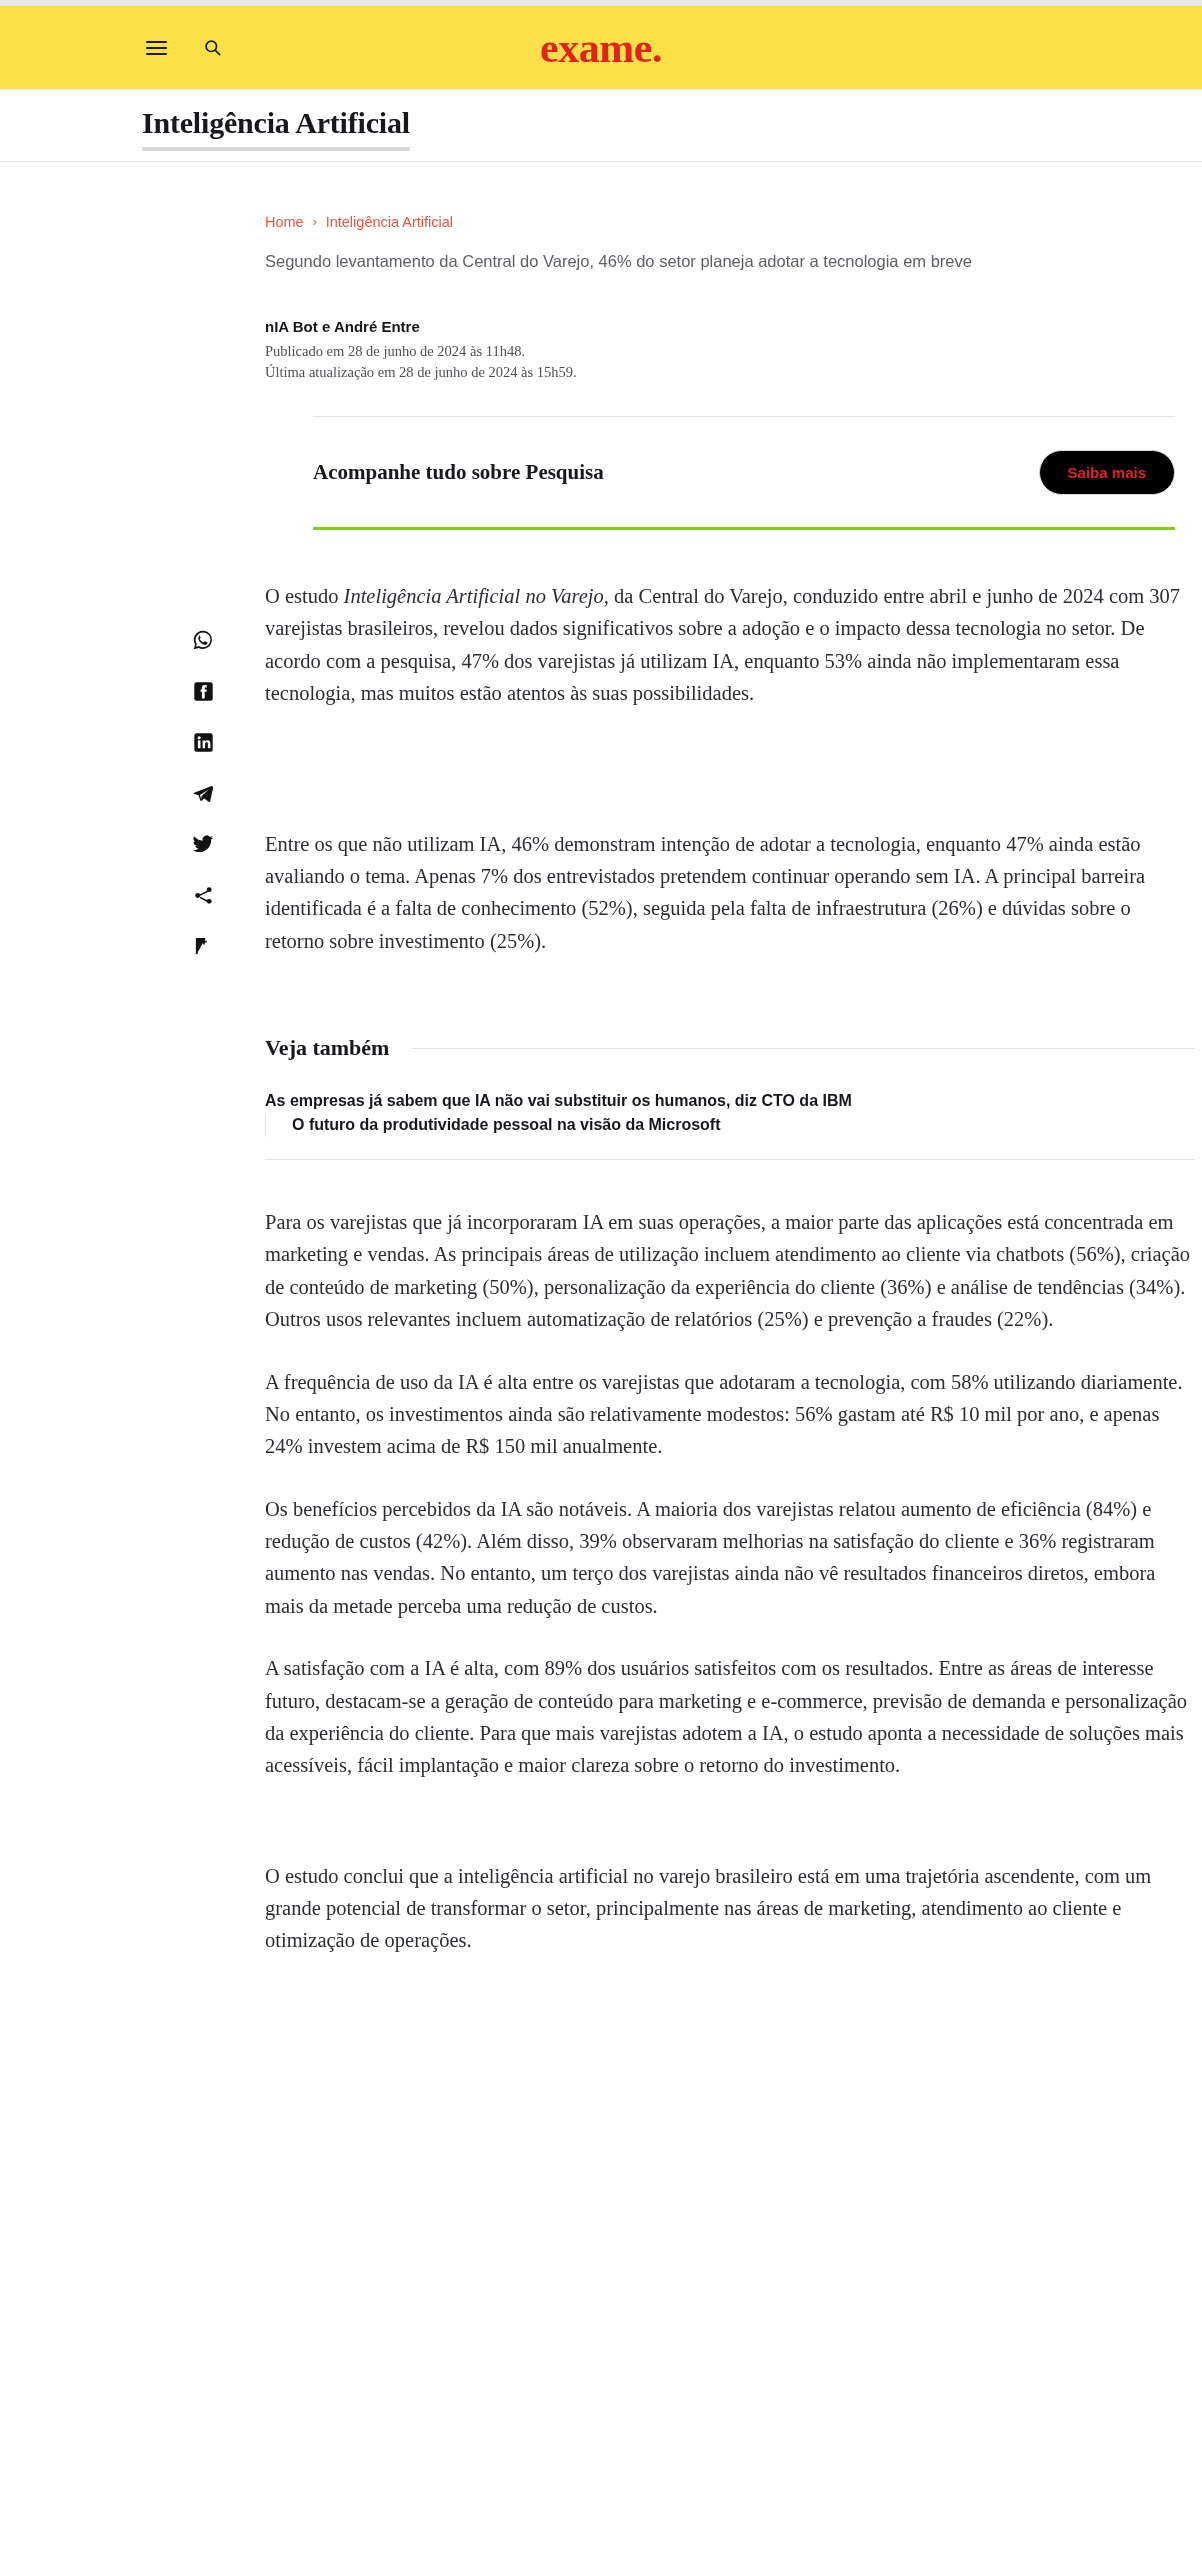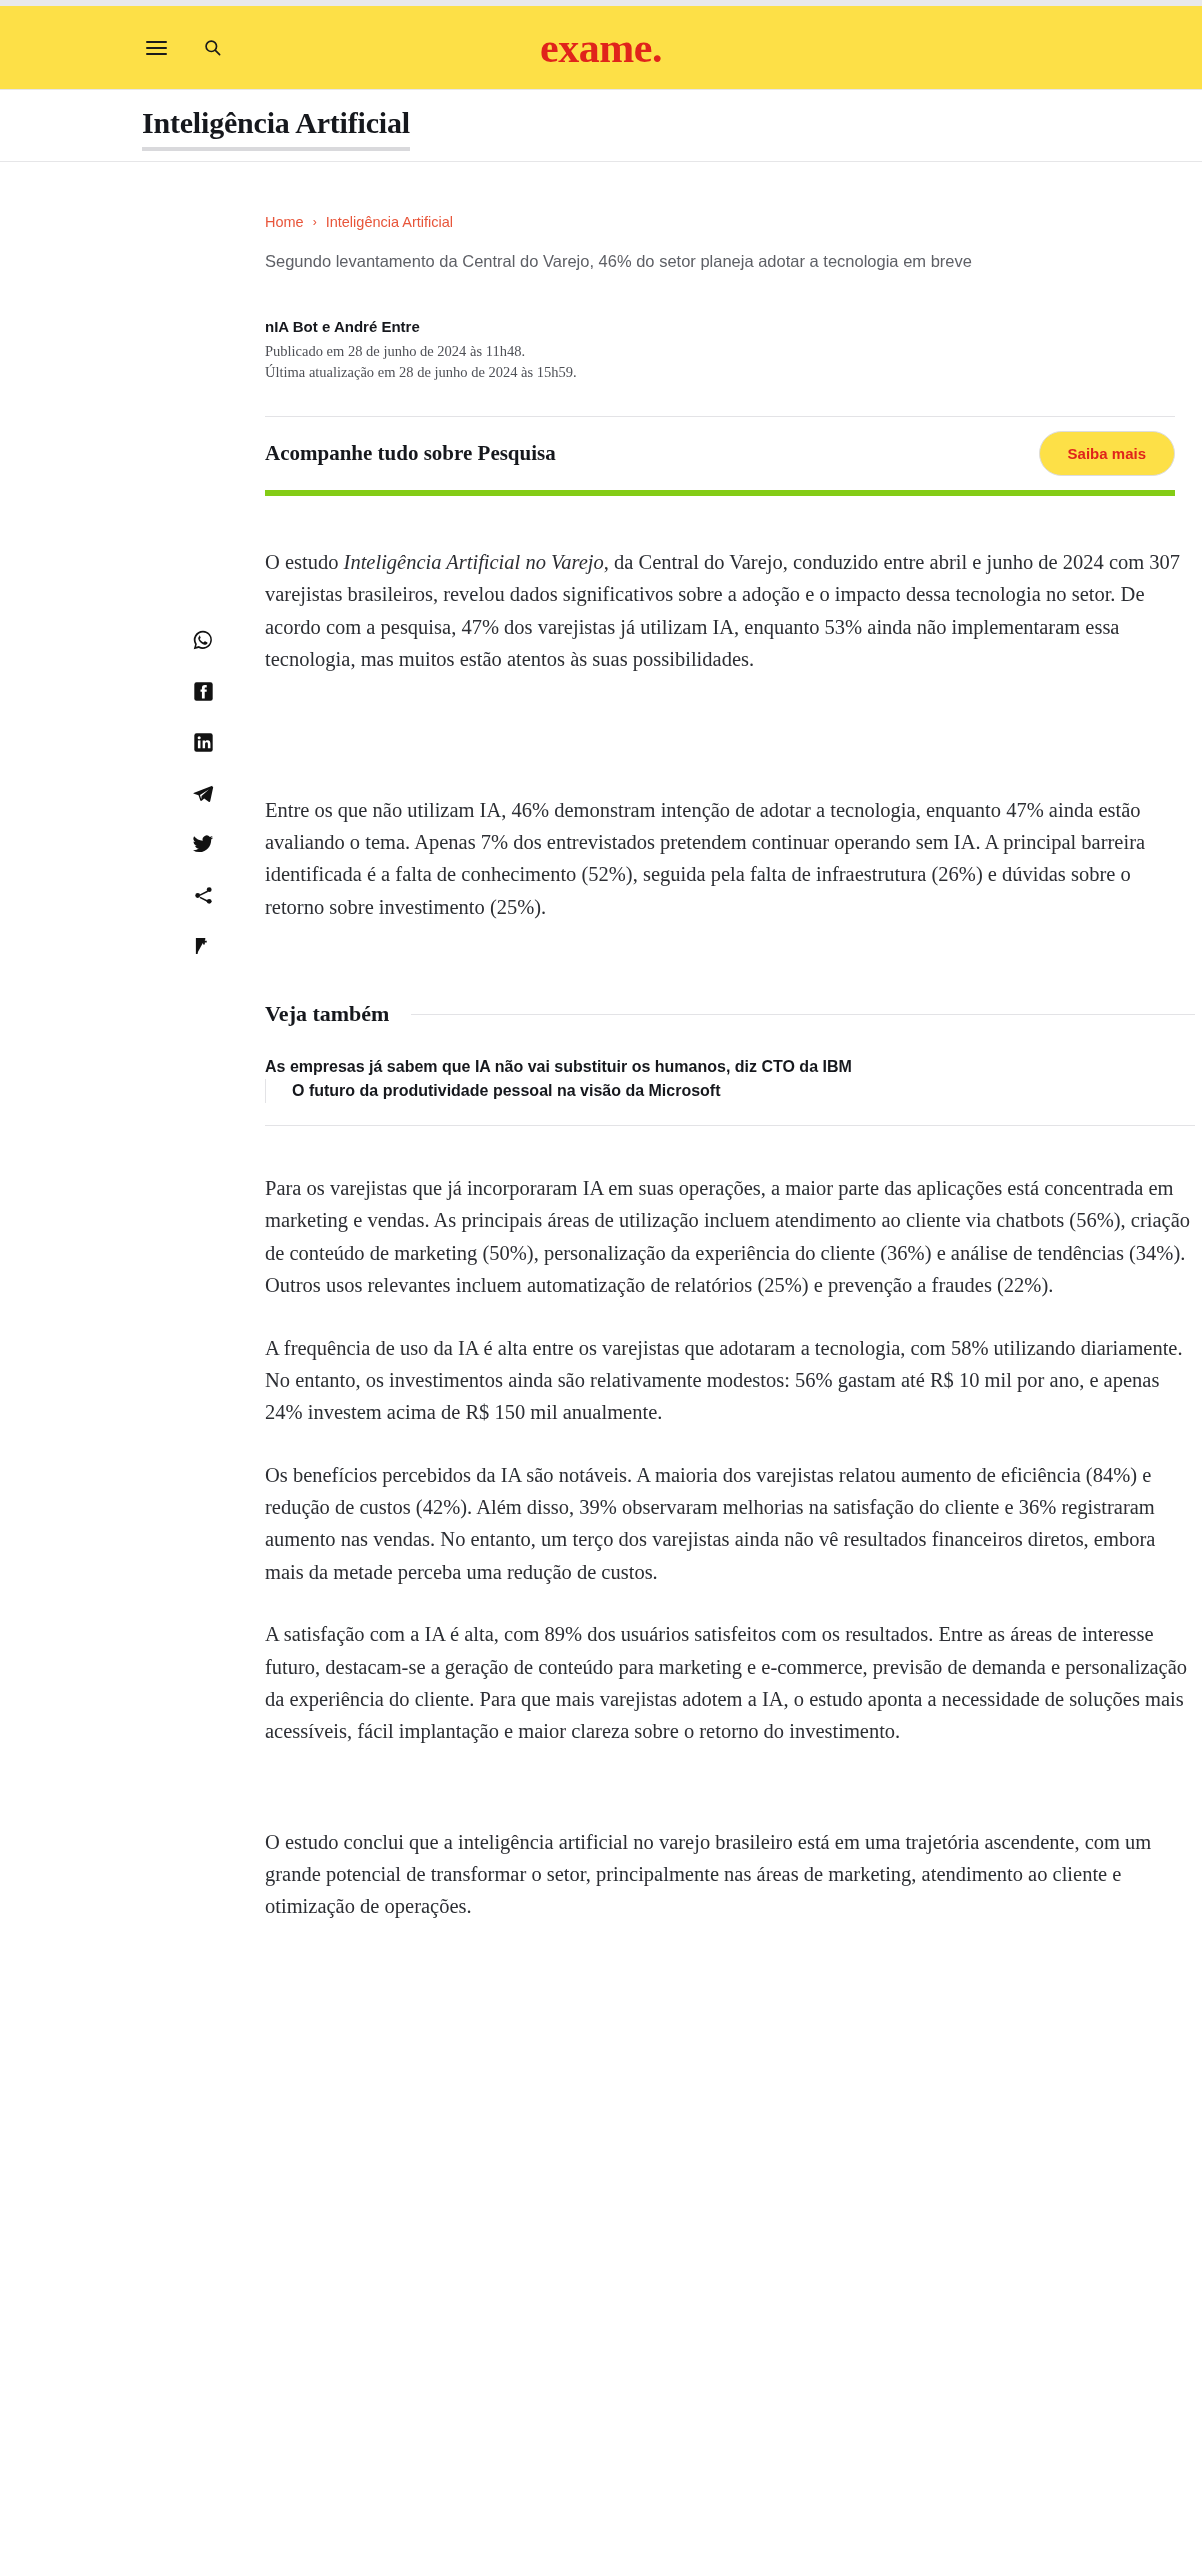--- a/index.html
+++ b/index.html
@@ -150,41 +150,42 @@
   .social-rail .s-ico {
     width: 26px; height: 26px;
     display: flex; align-items: center; justify-content: center;
     cursor: pointer;
   }
   .social-rail svg { display: block; fill: #121212; }
 
   
   .follow-bar {
     border-top: 1px solid #e3e3e6;
-    border-bottom: 6px solid #84cc16;
-    height: 80px;
+    border-bottom: 3px solid #84cc16;
+    height: 114px;
     display: flex;
     align-items: center;
     justify-content: space-between;
     margin-bottom: 50px;
+    margin-left: 48px;
   }
   .follow-text {
     font-family: "Liberation Serif", serif;
     font-weight: 700;
     font-size: 21px;
     color: #16181d;
   }
   .saiba-btn {
     border: 1px solid #dcdce0;
     border-radius: 999px;
     padding: 13px 28px;
     color: #e0241b;
     font-size: 15px;
     font-weight: 700;
-    background: #fde047;
+    background: #000000;
     cursor: pointer;
     white-space: nowrap;
     font-family: "Liberation Sans", sans-serif;
   }
 
   
   p.body-par {
     font-family: "Liberation Serif", serif;
     font-size: 20.5px;
     line-height: 1.58;

